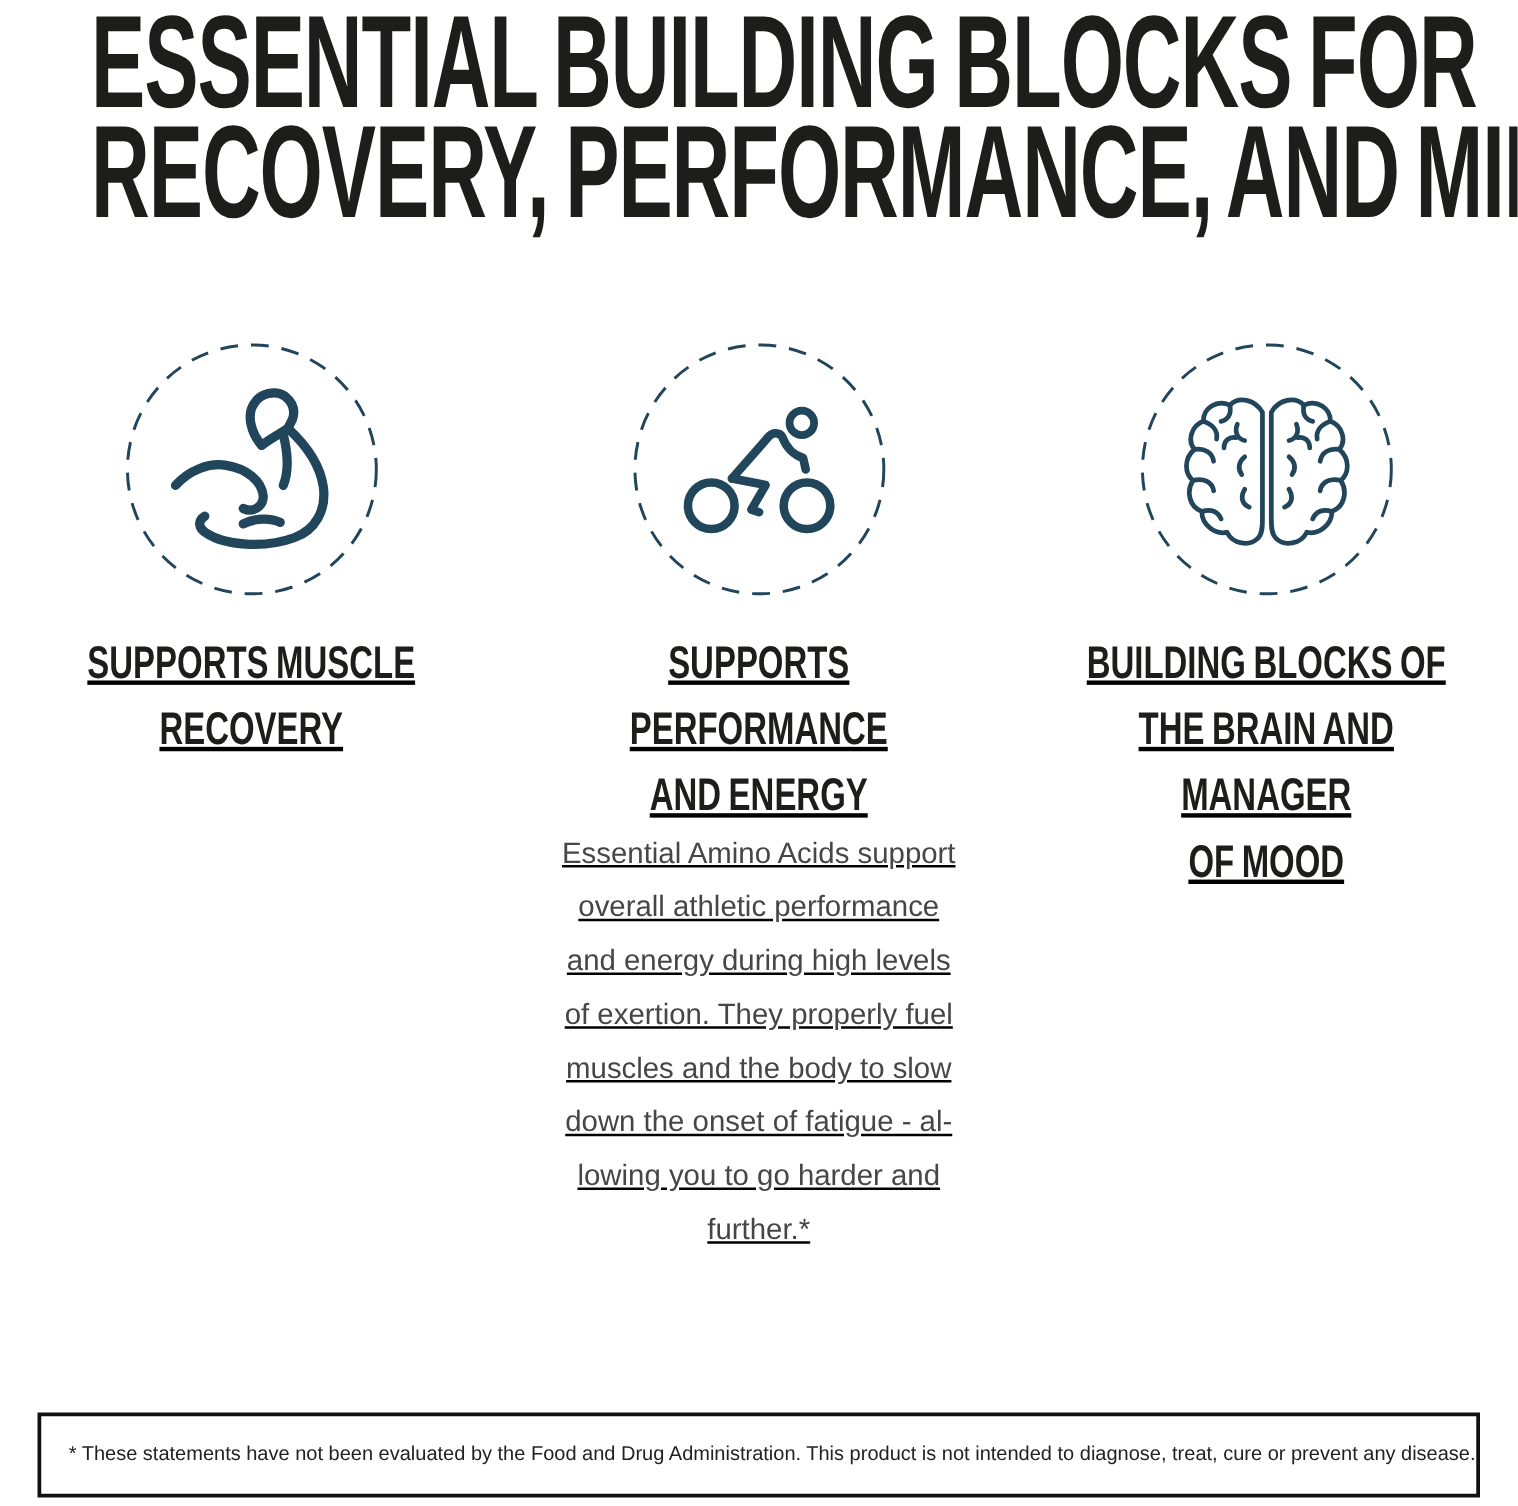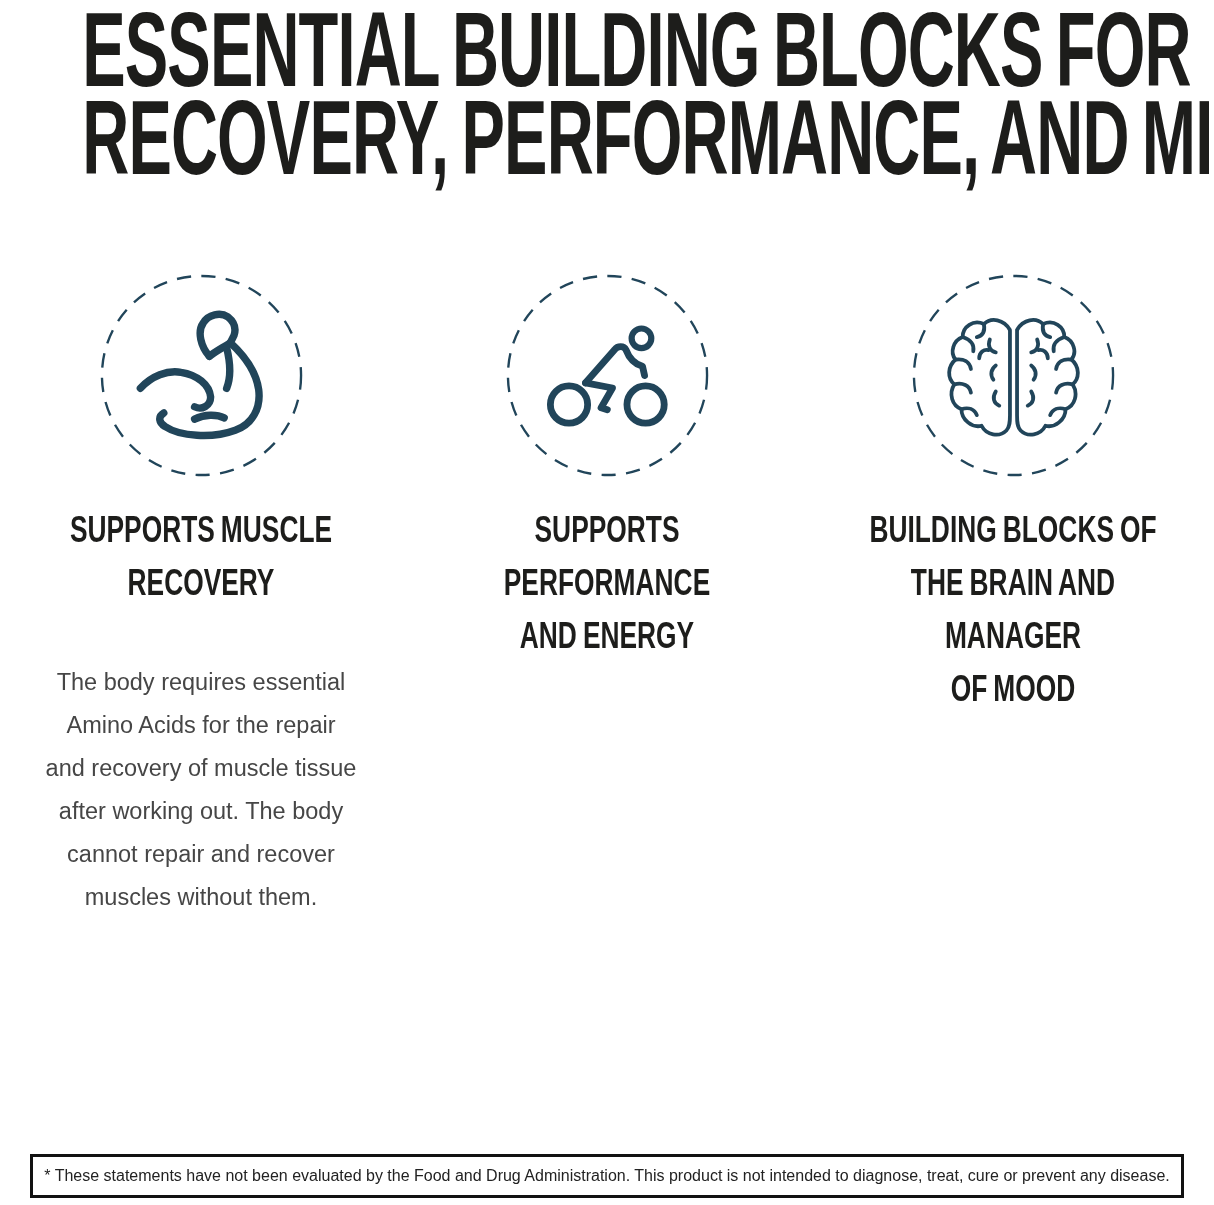--- a/index.html
+++ b/index.html
@@ -11,41 +11,42 @@
   }
   *{box-sizing:border-box;}
   html,body{margin:0;padding:0;}
   body{
     width:1214px;height:1205px;
     background:var(--page-bg);
     font-family:"Liberation Sans","DejaVu Sans",sans-serif;
     overflow:hidden;position:relative;
   }
   
-  header{padding-top:6px;text-align:center;margin-left:10px;}
+  header{padding-top:6px;text-align:center;}
   h1{margin:0;color:var(--heading-text);}
   .h1-line{
     display:block;
     font-size:74px;font-weight:700;line-height:88px;
     white-space:nowrap;letter-spacing:-1px;word-spacing:-0.06em;
     transform:scale(0.88,1.42);transform-origin:50% 50%;
   }
   .subtitle{
     margin:18px auto 0 auto;
     font-size:25px;line-height:38px;
     color:var(--body-text);
     white-space:pre-line;text-align:center;
   }
   
   .columns{
     margin-top:90px;
     padding:0 14px;
     display:grid;
     grid-template-columns:1fr 1fr 1fr;
     column-gap:32px;
+    text-decoration:underline;
   }
   .col{text-align:center;}
   .icon-wrap{
     width:207px;height:207px;margin:0 auto;
     color:var(--icon-stroke);
   }
   .col-head{
     margin:34px 0 0 0;height:138px;
     font-size:31px;font-weight:700;line-height:45px;
     color:var(--heading-text);
@@ -59,21 +60,21 @@
     white-space:pre-line;
   }
   
   .disclaimer-box{
     position:absolute;left:30px;right:30px;bottom:7px;
     border:3px solid var(--footer-border);
     padding:9px 10px 10px 10px;
     text-align:center;
   }
   .disclaimer-box p{
-    margin:0;font-size:16px;line-height:19px;color:#222222;
+    margin:12px;font-size:16px;line-height:19px;color:#222222;
     white-space:nowrap;
   }
 </style>
 </head>
 <body>
 
 <main>
 
   <header>
     <h1>
@@ -92,43 +93,45 @@
             <path d="M 62 40 C 55 32 52 20 57 13 C 61 6 71 4 77 8 C 82 12 84 17 82 23 L 79 29 C 91 40 100 53 102 67 C 104 82 97 95 83 100 C 64 107 38 105 26 97 C 21 94 20 89 25 86"></path>
             <path d="M 62 40 C 67 36 73 33 79 29"></path>
             <path d="M 76 33 C 79 45 80 56 76 66"></path>
             <path d="M 6 66 C 15 56 28 51 39 53 C 52 55 62 63 63 73 C 63 80 56 84 50 81"></path>
             <path d="M 50 91 C 58 87 68 87 74 90"></path>
           </g>
         </svg>
       </div>
       <h2 class="col-head">SUPPORTS MUSCLE
 RECOVERY</h2>
-      <p class="col-body">The body requires essential
-Amino Acids for the repair
-and recovery of muscle tissue
-after working out. The body
-cannot repair and recover
-muscles without them.</p>
     </article>
 
     <article class="col">
       <div class="icon-wrap">
         <svg width="207" height="207" viewBox="0 0 210 210" fill="none" stroke="currentColor">
           <circle cx="105" cy="105" r="101" stroke-width="2.4" stroke-dasharray="14.5 10.5"></circle>
           <g transform="translate(35.5,40) scale(1.05)" stroke-width="6.6" stroke-linecap="round" stroke-linejoin="round">
             <circle cx="29" cy="90" r="18"></circle>
             <circle cx="103" cy="90" r="18"></circle>
             <circle cx="99" cy="26" r="9.5" stroke-width="6"></circle>
             <path d="M 45 69 L 73 37 C 76 33 82 33 84 37 C 87 45 93 51 100 53 L 102 62"></path>
             <path d="M 45 69 L 71 74 L 60 93 L 66 95"></path>
           </g>
         </svg>
       </div>
       <h2 class="col-head">SUPPORTS PERFORMANCE
 AND ENERGY</h2>
+      <p class="col-body">Essential Amino Acids support
+overall athletic performance
+and energy during high levels
+of exertion. They properly fuel
+muscles and the body to slow
+down the onset of fatigue - al-
+lowing you to go harder and
+further.*</p>
     </article>
 
     <article class="col">
       <div class="icon-wrap">
         <svg width="207" height="207" viewBox="0 0 210 210" fill="none" stroke="currentColor">
           <circle cx="105" cy="105" r="101" stroke-width="2.4" stroke-dasharray="14.5 10.5"></circle>
           <g transform="translate(27,30) scale(1.2)" stroke-width="3.2" stroke-linecap="round" stroke-linejoin="round">
             <g id="hemiL">
               <path d="M 62 24 C 57 15 46 13 40 19 C 31 15 22 21 22 30 C 14 33 11 43 16 49 C 9 55 9 65 15 70 C 10 78 13 88 21 91 C 21 100 30 107 38 105 C 42 113 53 115 59 109 C 62 106 62 101 62 96 L 62 24"></path>
               <path d="M 40 19 C 41 25 39 29 34 30"></path>

